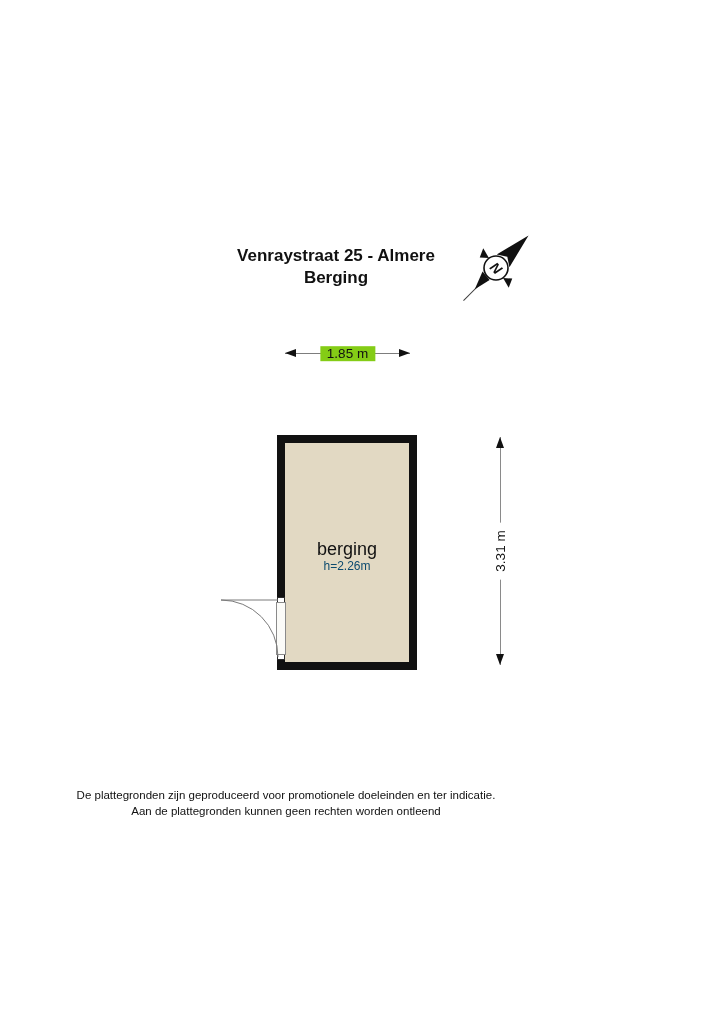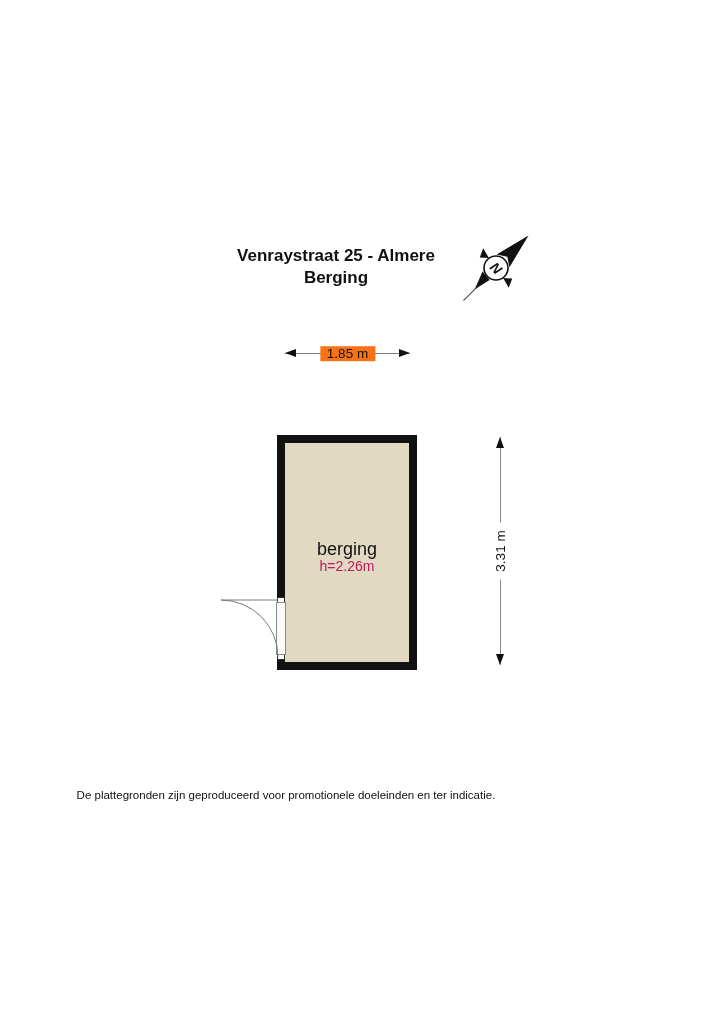--- a/index.html
+++ b/index.html
@@ -66,21 +66,21 @@
     right: 0; top: 2px;
     width: 0; height: 0;
     border-top: 4.5px solid transparent;
     border-bottom: 4.5px solid transparent;
     border-left: 11px solid #111111;
   }
   .hdim .label {
     position: absolute;
     left: 50%; top: 50%;
     transform: translate(-50%, -52%);
-    background: #f97316;
+    background: #84cc16;
     padding: 0 7px;
     font-size: 13.5px;
     color: #111111;
     white-space: nowrap;
   }
 
   
   .vdim {
     position: absolute;
     left: 494px;
@@ -139,23 +139,23 @@
     align-items: center;
     padding-top: 96px;
     box-sizing: border-box;
   }
   .room-name {
     font-size: 18px;
     line-height: 20px;
     color: #111111;
   }
   .room-height {
-    font-size: 14px;
+    font-size: 12px;
     line-height: 15px;
-    color: #be185d;
+    color: #0c4a6e;
     text-align: center;
   }
 
   
   .door-gap {
     position: absolute;
     left: 0; top: 162px;
     width: 8px; height: 63px;
     background: #ffffff;
   }
@@ -248,15 +248,16 @@
 
   <div class="vdim">
     <div class="line"></div>
     <div class="arrow-up"></div>
     <div class="arrow-down"></div>
     <span class="label">3.31 m</span>
   </div>
 
   <div class="footer">
     <div>De plattegronden zijn geproduceerd voor promotionele doeleinden en ter indicatie.</div>
+    <div>Aan de plattegronden kunnen geen rechten worden ontleend</div>
   </div>
 
 </div>
 
 </body></html>

